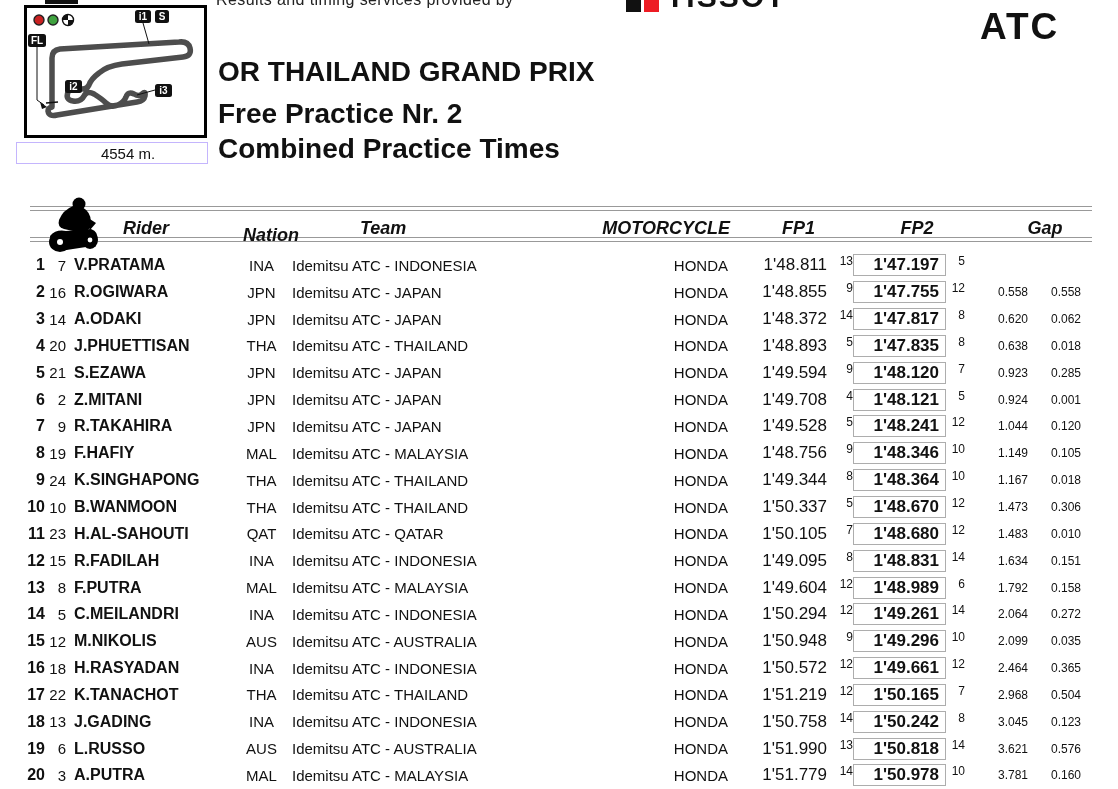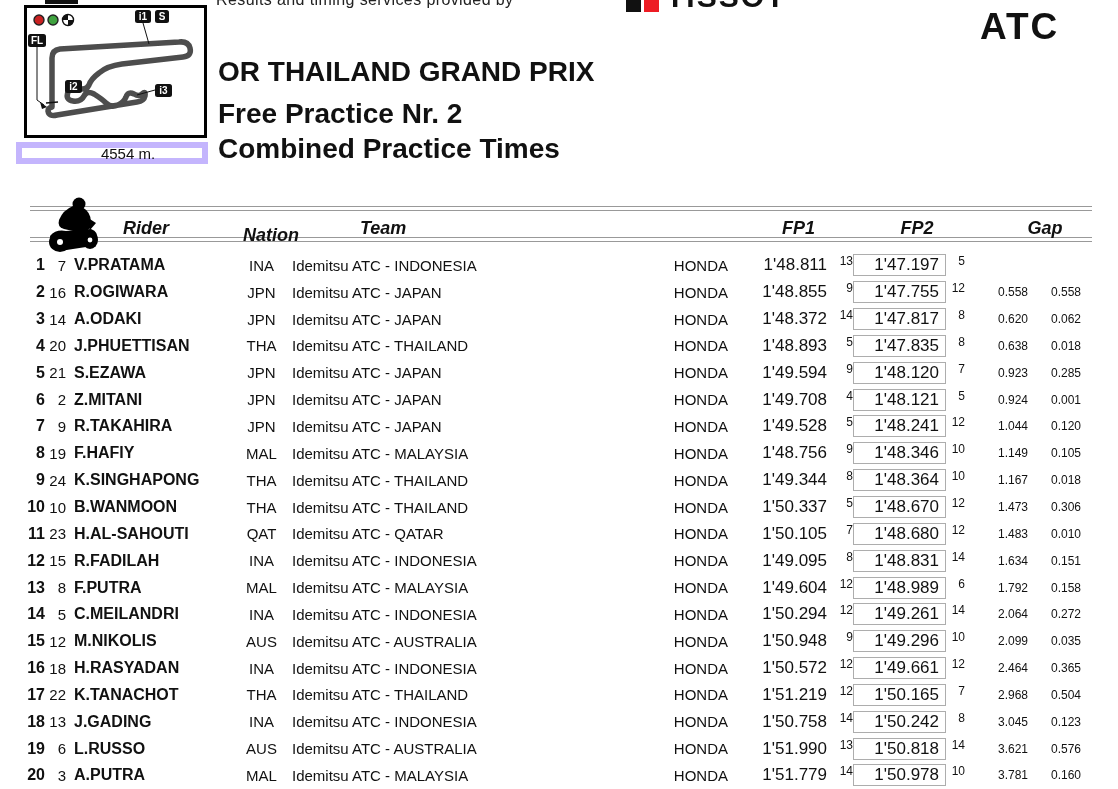--- a/index.html
+++ b/index.html
@@ -9,21 +9,21 @@
   
   .topnote{position:absolute;left:216px;top:-9px;font-size:16px;color:#222;white-space:nowrap;letter-spacing:.4px;}
   .tissot-black{position:absolute;left:626px;top:-10px;width:15px;height:22px;background:#111;}
   .tissot-red{position:absolute;left:644px;top:-10px;width:15px;height:22px;background:#ed1c24;}
   .tissot-text{position:absolute;left:666px;top:-20px;font-size:30px;font-weight:bold;letter-spacing:2px;color:#111;}
   .topleft-frag{position:absolute;left:45px;top:0;width:33px;height:4px;background:#111;}
 
   
   .map-box{position:absolute;left:24px;top:5px;width:183px;height:133px;border:3px solid #000;background:#fff;box-sizing:border-box;}
   .map-box svg{display:block;width:100%;height:100%;}
-  .length-box{position:absolute;left:16px;top:142px;width:192px;height:22px;border:6px solid #c4b5fd;box-sizing:border-box;
+  .length-box{position:absolute;left:16px;top:142px;width:192px;height:22px;border:1px solid #c4b5fd;box-sizing:border-box;
               display:flex;align-items:center;justify-content:center;font-size:15px;color:#111;padding-left:32px;}
 
   
   .event-title{position:absolute;left:218px;top:56px;font-size:28px;font-weight:bold;white-space:nowrap;}
   .session-title{position:absolute;left:218px;top:98px;font-size:28px;font-weight:bold;white-space:nowrap;}
   .subtitle{position:absolute;left:218px;top:133px;font-size:28px;font-weight:bold;white-space:nowrap;}
   .category{position:absolute;left:980px;top:6px;font-size:37px;font-weight:bold;letter-spacing:2px;}
 
   
   .hline{position:absolute;left:30px;width:1062px;height:1px;background:#999;}
@@ -50,21 +50,21 @@
   .num{text-align:right;font-size:15px;}
   .name{padding-left:8px;font-weight:bold;font-size:16px;}
   .nation{text-align:center;font-size:15px;}
   .team{padding-left:4px;font-size:15px;}
   .moto{text-align:right;font-size:15px;}
   .fp1{text-align:right;font-size:17px;}
   .laps{text-align:right;font-size:12px;position:relative;top:-4px;}
   .fp2cell{height:22px;}
   .fp2box{display:flex;align-items:center;justify-content:flex-end;box-sizing:border-box;
           width:93px;height:22px;border:1px solid #adadad;padding-right:6px;
-          font-weight:normal;font-size:17px;background:#fff;}
+          font-weight:bold;font-size:17px;background:#fff;}
   .gap{text-align:right;font-size:12px;}
 
   .map-label{fill:#111;}
   .map-label-text{fill:#fff;font-weight:bold;font-size:10px;font-family:"Liberation Sans",sans-serif;}
 </style>
 </head>
 <body>
 
 <div class="page">
 
@@ -133,20 +133,21 @@
     <ellipse cx="14" cy="46" rx="11" ry="10" fill="#000"></ellipse>
     <ellipse cx="44" cy="44" rx="8" ry="9" fill="#000"></ellipse>
     <circle cx="14" cy="46" r="3" fill="#fff"></circle>
     <circle cx="44" cy="44" r="2.4" fill="#fff"></circle>
   </svg>
 
   <div class="thead grid">
     <div class="th th-rider">Rider</div>
     <div class="th th-nation">Nation</div>
     <div class="th th-team">Team</div>
+    <div class="th th-moto">MOTORCYCLE</div>
     <div class="th th-fp1">FP1</div>
     <div class="th th-fp2">FP2</div>
     <div class="th th-gap">Gap</div>
   </div>
 
   <div class="rows" id="rows">
     <div class="row grid">
       <div class="c pos">1</div>
       <div class="c num">7</div>
       <div class="c name">V.PRATAMA</div>

